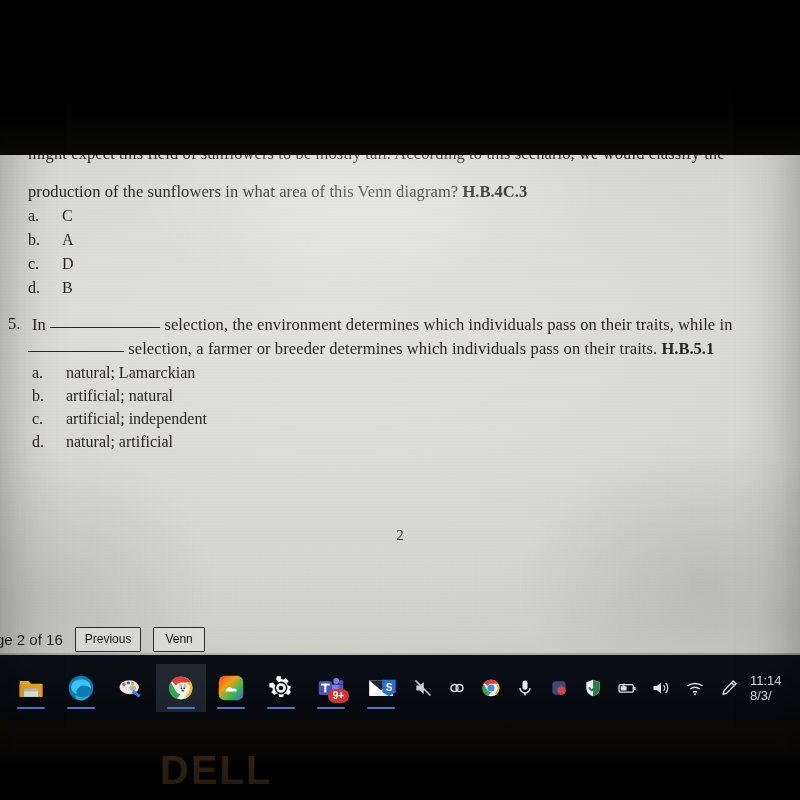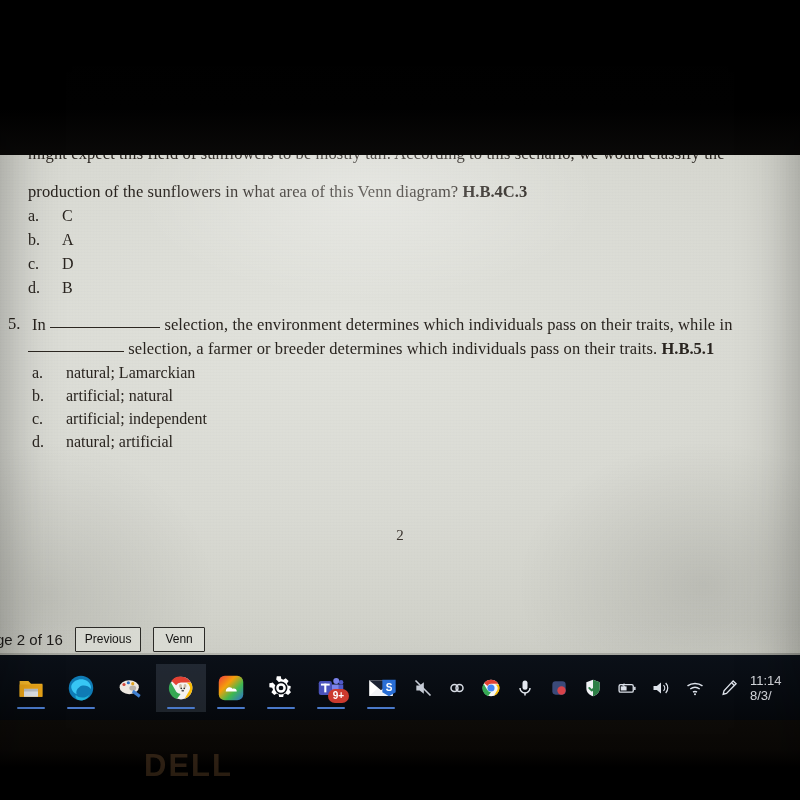--- a/index.html
+++ b/index.html
@@ -256,23 +256,23 @@
 
   
   .bezel-bottom {
     position: absolute;
     left: 0; top: 720px;
     width: 800px; height: 80px;
     background: linear-gradient(180deg, #0d0b08 0%, #0a0806 36%, #000000 62%, #000000 100%);
   }
   .dell {
     position: absolute;
-    left: 144px; top: 748px;
+    left: 160px; top: 748px;
     font-family: "Liberation Sans", sans-serif;
-    font-size: 31px;
+    font-size: 40px;
     letter-spacing: 2px;
     font-weight: bold;
     color: #4a3420;
     opacity: .62;
     filter: blur(.6px);
   }
 
   
   .soften {
     position: absolute;

